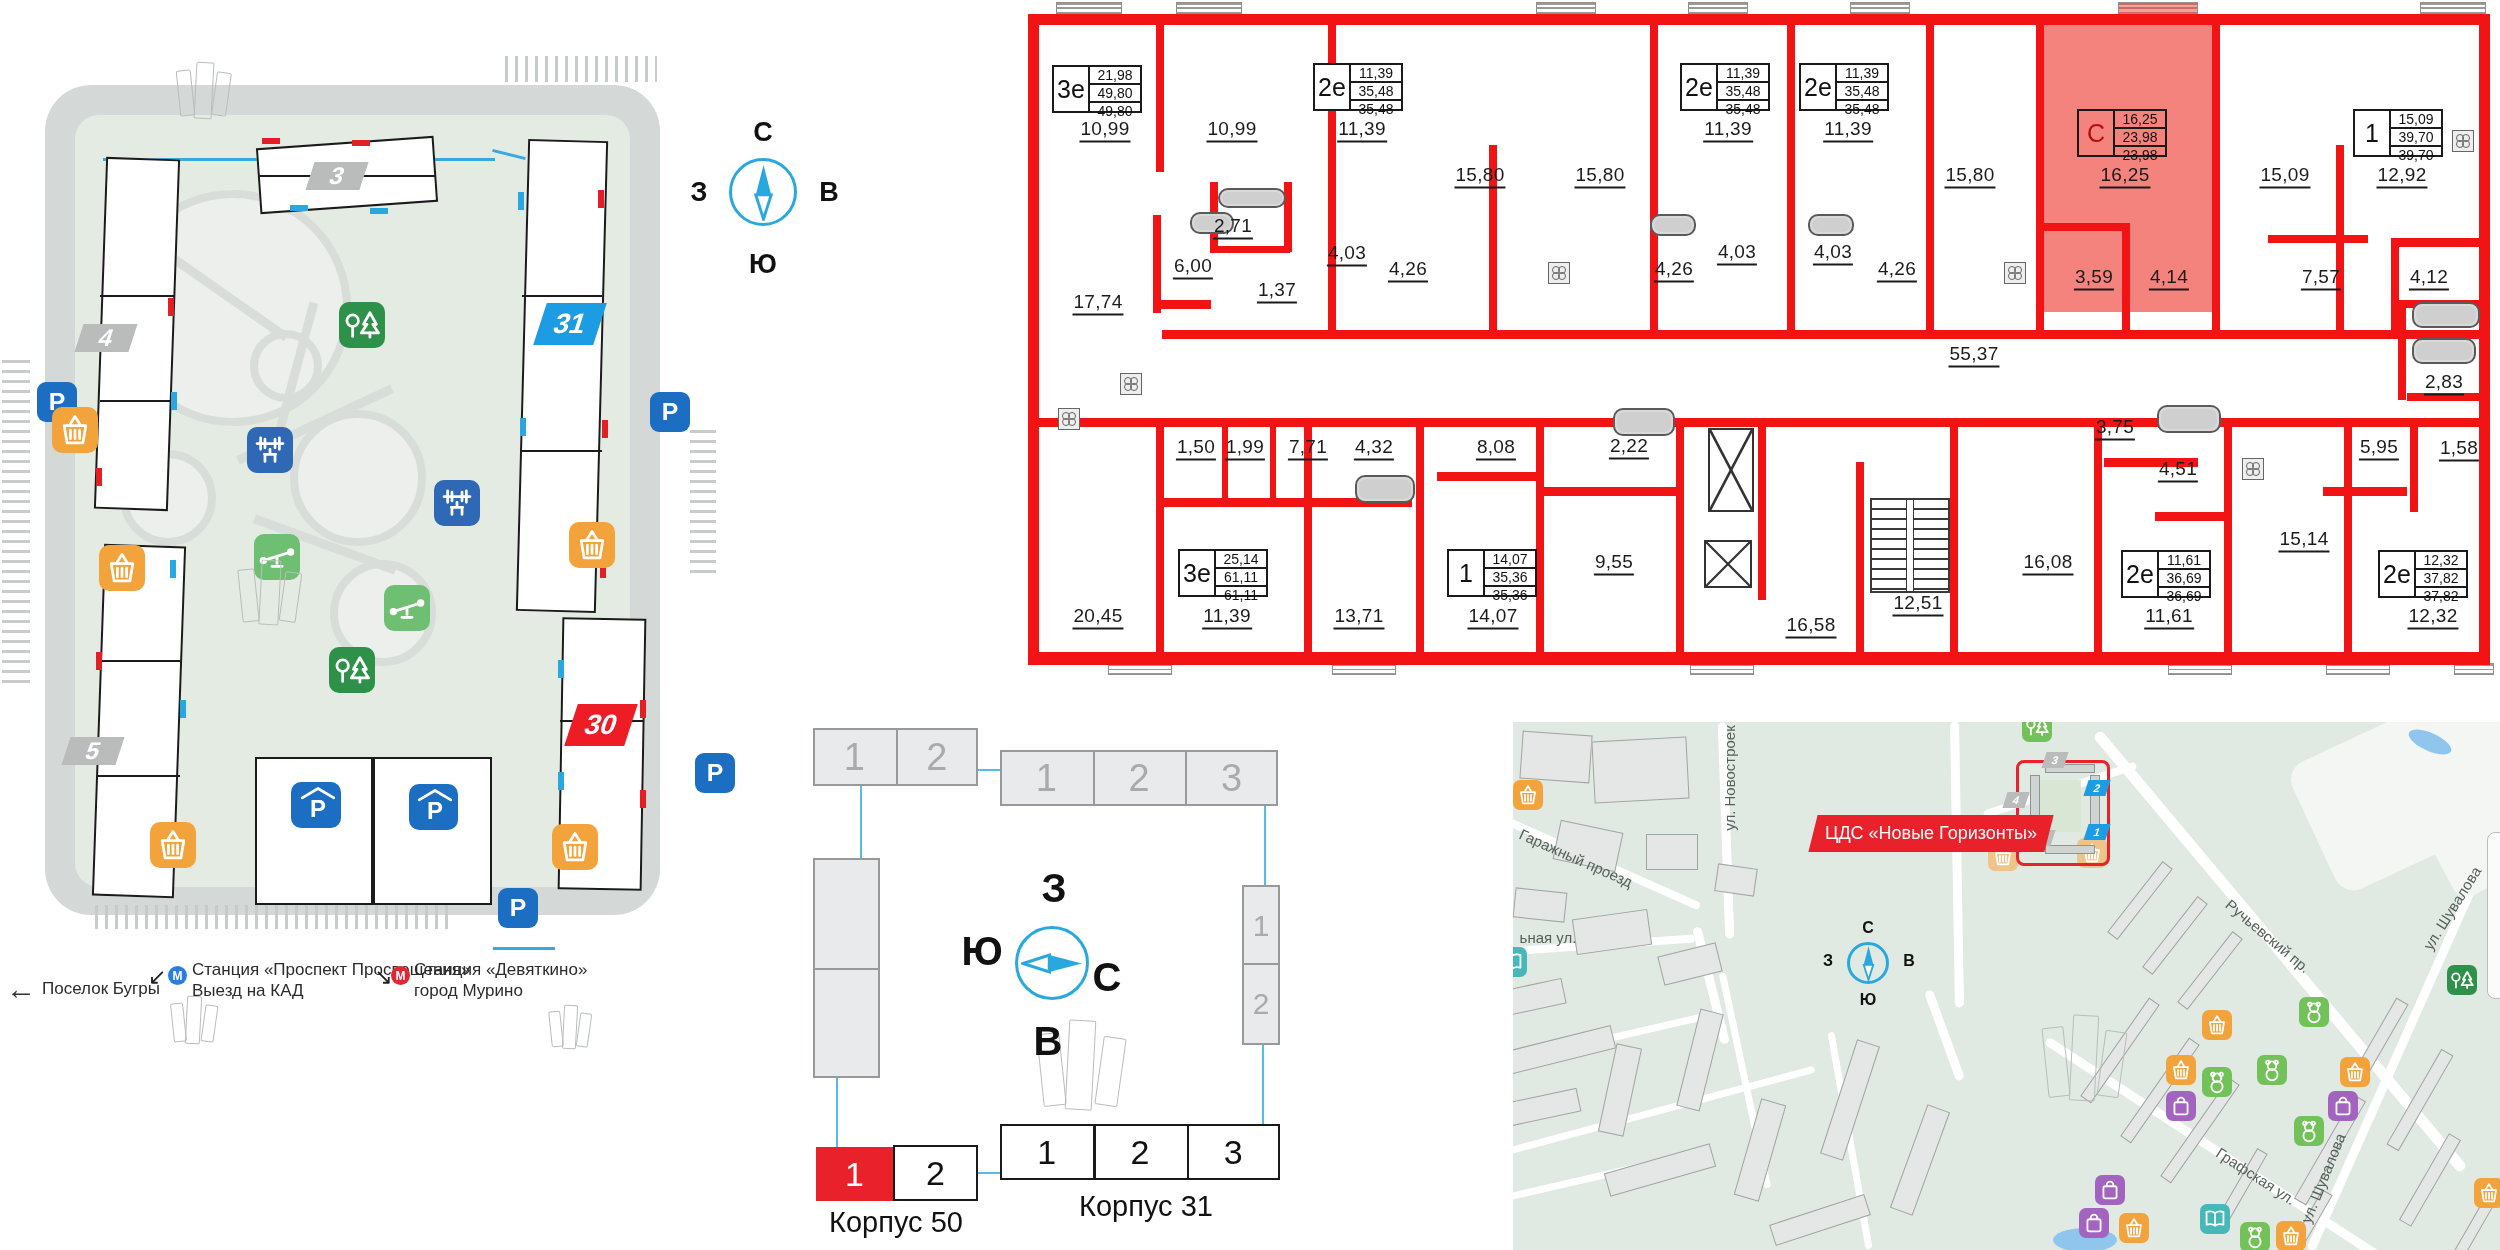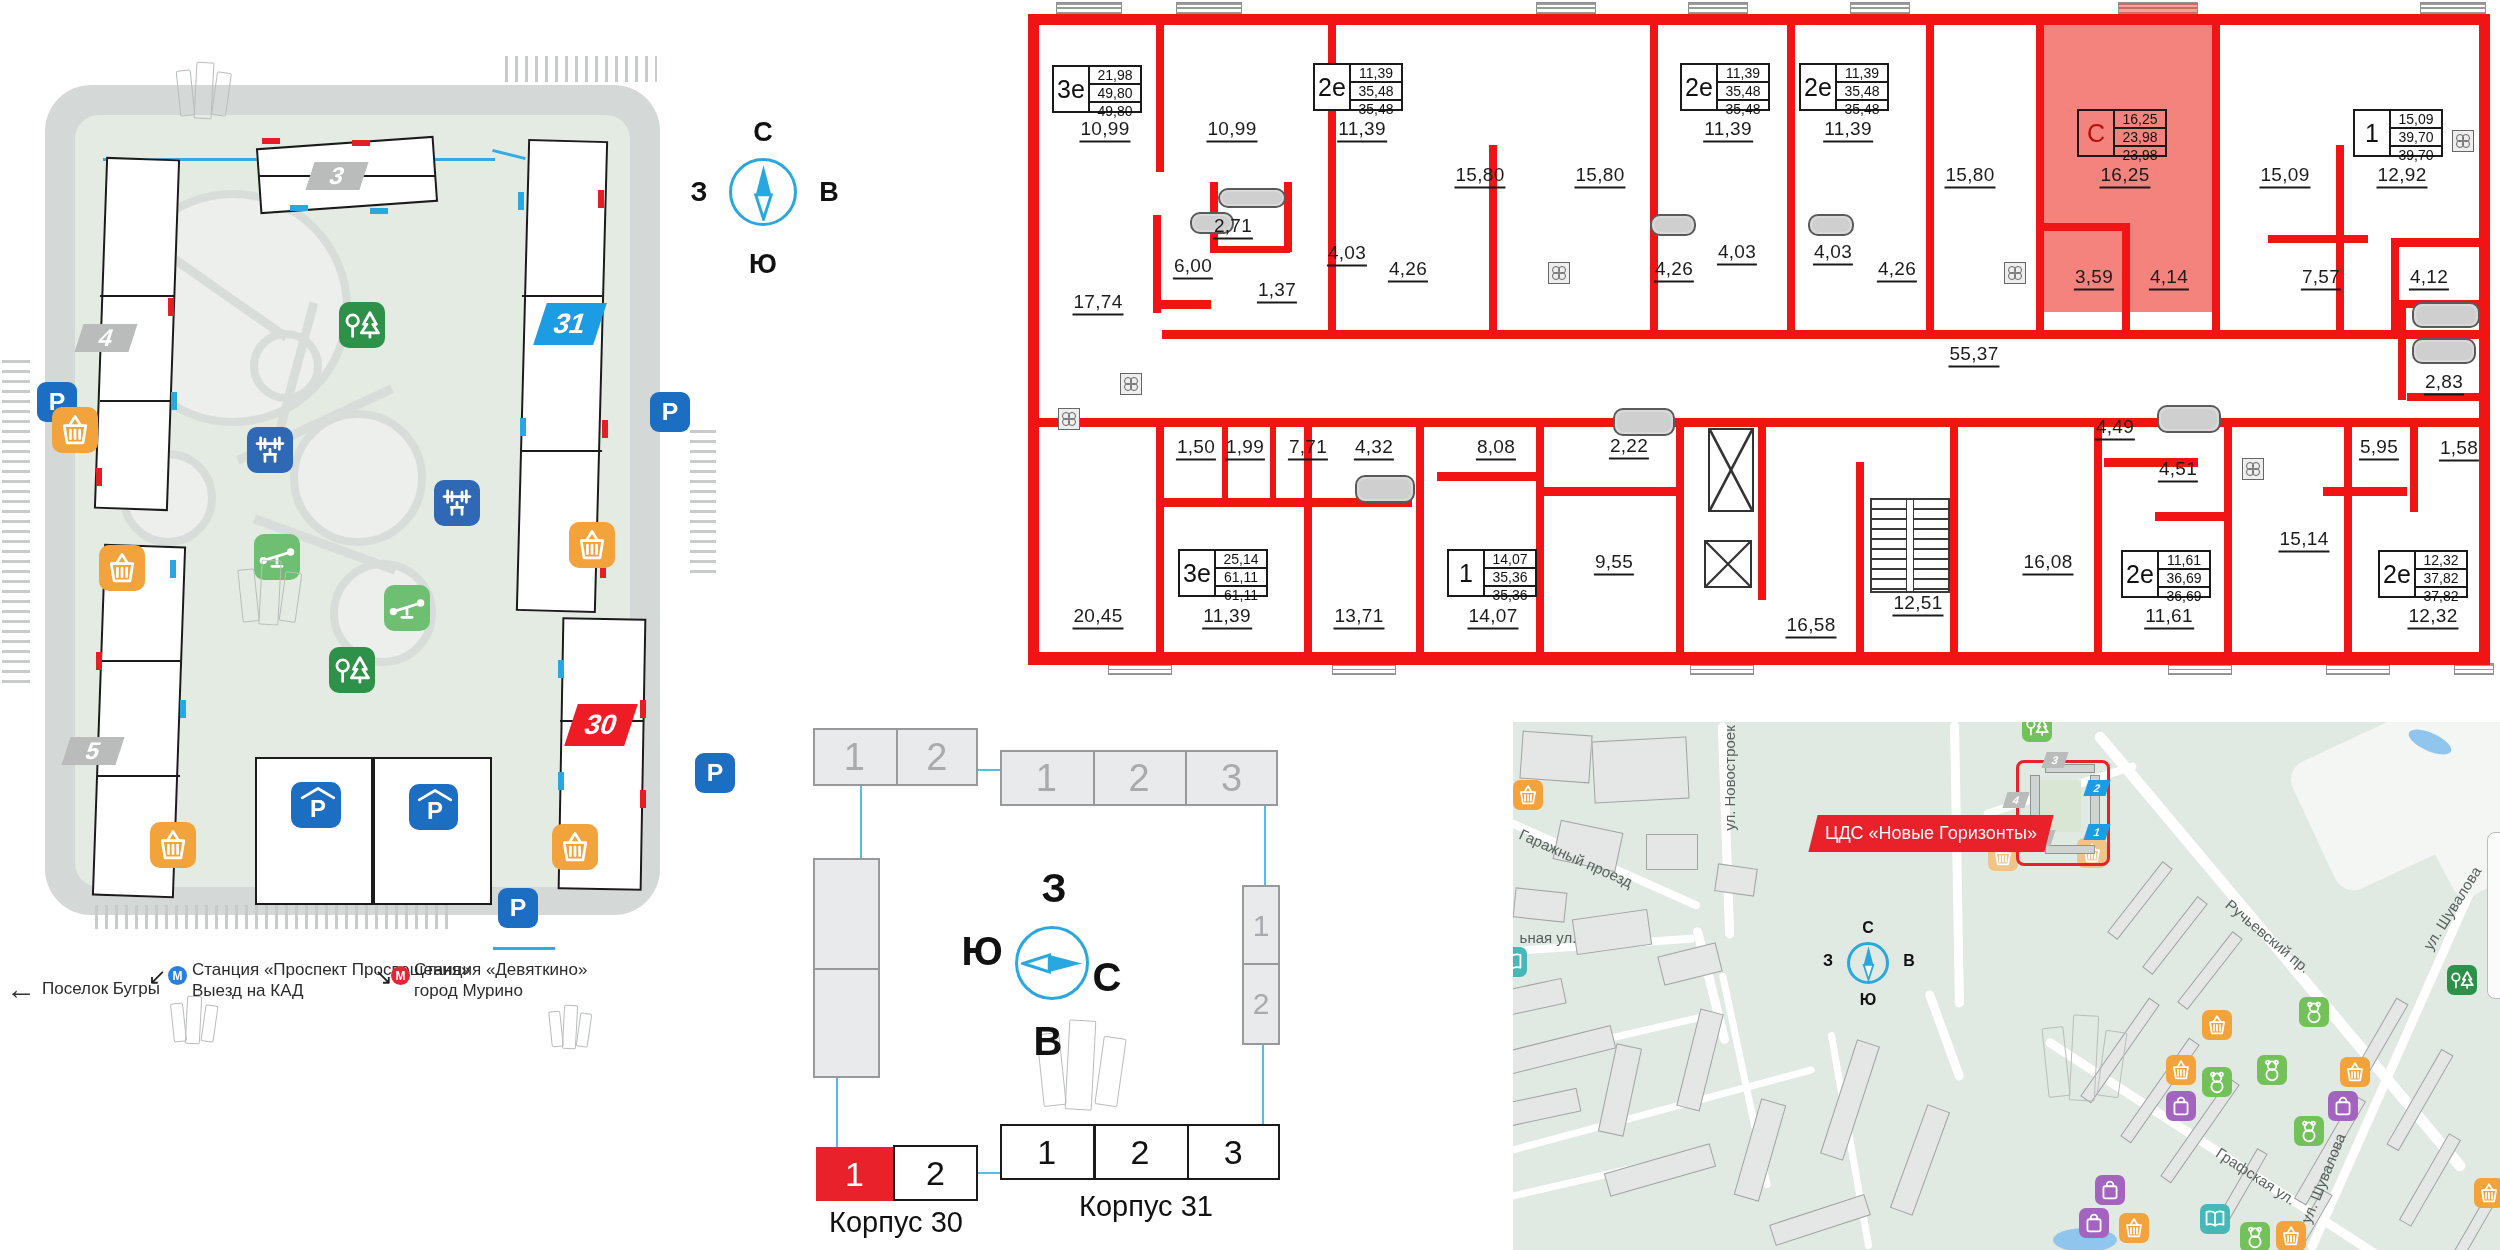--- a/index.html
+++ b/index.html
@@ -389,21 +389,21 @@
       <div class="room-label" style="position: absolute; left: 2321px; top: 278px;">7,57</div>
       <div class="room-label" style="position: absolute; left: 2429px; top: 278px;">4,12</div>
       <div class="room-label" style="position: absolute; left: 1974px; top: 355px;">55,37</div>
       <div class="room-label" style="position: absolute; left: 2444px; top: 383px;">2,83</div>
       <div class="room-label" style="position: absolute; left: 1196px; top: 448px;">1,50</div>
       <div class="room-label" style="position: absolute; left: 1245px; top: 448px;">1,99</div>
       <div class="room-label" style="position: absolute; left: 1308px; top: 448px;">7,71</div>
       <div class="room-label" style="position: absolute; left: 1374px; top: 448px;">4,32</div>
       <div class="room-label" style="position: absolute; left: 1496px; top: 448px;">8,08</div>
       <div class="room-label" style="position: absolute; left: 1629px; top: 447px;">2,22</div>
-      <div class="room-label" style="position: absolute; left: 2115px; top: 428px;">4,49</div>
+      <div class="room-label" style="position: absolute; left: 2115px; top: 428px;">3,75</div>
       <div class="room-label" style="position: absolute; left: 2178px; top: 470px;">4,51</div>
       <div class="room-label" style="position: absolute; left: 2379px; top: 448px;">5,95</div>
       <div class="room-label" style="position: absolute; left: 2459px; top: 449px;">1,58</div>
       <div class="room-label" style="position: absolute; left: 1098px; top: 617px;">20,45</div>
       <div class="room-label" style="position: absolute; left: 1227px; top: 617px;">11,39</div>
       <div class="room-label" style="position: absolute; left: 1359px; top: 617px;">13,71</div>
       <div class="room-label" style="position: absolute; left: 1493px; top: 617px;">14,07</div>
       <div class="room-label" style="position: absolute; left: 1614px; top: 563px;">9,55</div>
       <div class="room-label" style="position: absolute; left: 1811px; top: 626px;">16,58</div>
       <div class="room-label" style="position: absolute; left: 1918px; top: 604px;">12,51</div>
@@ -504,21 +504,21 @@
     </div>
     <span class="abs" style="left:374px;top:964px;font-size:22px;color:#222;">↘</span>
     <span class="metro" style="left:391px;top:966px;background:#e32636;">М</span>
     <div class="abs lg-block" style="left:414px;top:959px;">
       <div class="lg-text">Станция «Девяткино»</div>
       <div class="lg-text">город Мурино</div>
     </div>
   </div>
 
   <div id="sections" class="abs" style="left:0;top:0;width:1510px;height:1250px;">
-    <div class="korpus-label" style="left:766px;top:1206px;">Корпус 30</div>
+    <div class="korpus-label" style="left:766px;top:1206px;">Корпус 50</div>
     <div class="korpus-label" style="left:1016px;top:1190px;">Корпус 31</div>
   <div style="position: absolute; left: 813px; top: 728px; width: 165px; height: 58px; background: rgb(233, 234, 235); border: 2px solid rgb(151, 153, 155); box-sizing: border-box;"></div>
       <div style="position: absolute; left: 895.5px; top: 728px; width: 2px; height: 58px; background: rgb(151, 153, 155);"></div>
       <div class="gray-num" style="position: absolute; left: 854.25px; top: 757px; transform: translate(-50%, -50%);">1</div>
       <div class="gray-num" style="position: absolute; left: 936.75px; top: 757px; transform: translate(-50%, -50%);">2</div>
       <div style="position: absolute; left: 1000px; top: 750px; width: 278px; height: 56px; background: rgb(233, 234, 235); border: 2px solid rgb(151, 153, 155); box-sizing: border-box;"></div>
       <div style="position: absolute; left: 1092.67px; top: 750px; width: 2px; height: 56px; background: rgb(151, 153, 155);"></div>
       <div style="position: absolute; left: 1185.33px; top: 750px; width: 2px; height: 56px; background: rgb(151, 153, 155);"></div>
       <div class="gray-num" style="position: absolute; left: 1046.33px; top: 778px; transform: translate(-50%, -50%);">1</div>
       <div class="gray-num" style="position: absolute; left: 1139px; top: 778px; transform: translate(-50%, -50%);">2</div>

